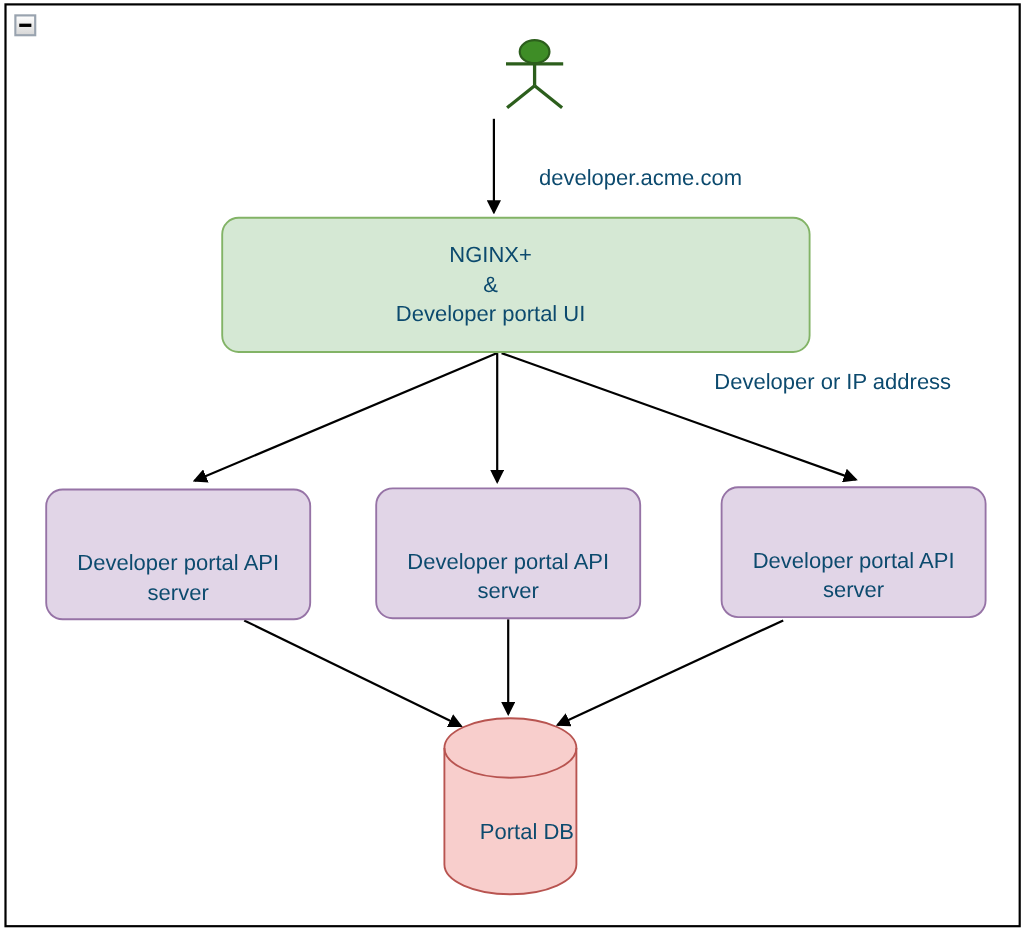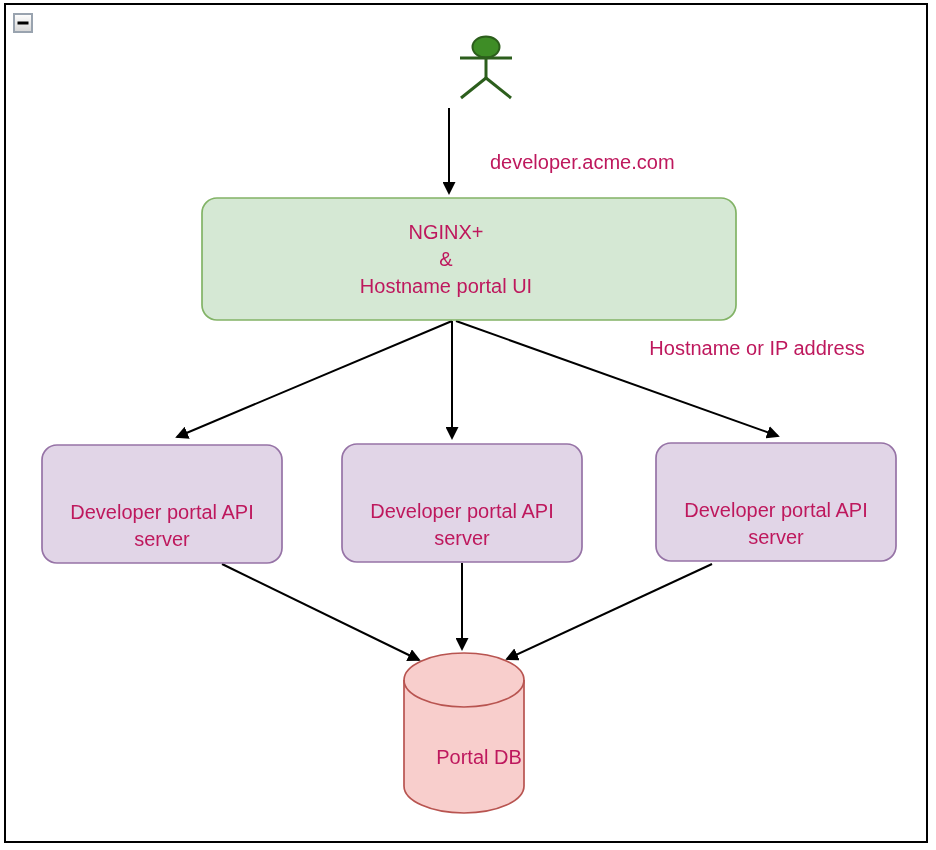--- a/index.html
+++ b/index.html
@@ -47,21 +47,21 @@
     transform: translate(-50%, -50%);
     background: #000000;
   }
   svg.diagram {
     position: absolute;
     left: 0;
     top: 0;
   }
   .lbl {
     position: absolute;
-    color: #be185d;
+    color: #0c4a6e;
     font-size: 20px;
     line-height: 24px;
     white-space: nowrap;
   }
   .node-lbl {
     display: flex;
     align-items: center;
     justify-content: center;
     text-align: center;
     white-space: normal;
@@ -117,27 +117,27 @@
     <rect x="656" y="443" width="240" height="118" rx="15" ry="15" stroke-width="1.7" fill="#e1d5e7" stroke="#9673a6"></rect>
 
     <g stroke-width="1.7" stroke="#b85450">
       <path d="M 404 680 A 60 27 0 0 1 524 680 L 524 786 A 60 27 0 0 1 404 786 Z" stroke-width="1.7" fill="#f8cecc" stroke="#b85450"></path>
       <path d="M 404 680 A 60 27 0 0 0 524 680" fill="none" stroke-width="1.7" stroke="#b85450"></path>
     </g>
   </svg>
 
   <div class="lbl" style="left:490px; top:150px;">developer.acme.com</div>
 
-  <div class="lbl centered" style="left:617px; top:336px; width:280px;">Hostname or IP address</div>
+  <div class="lbl centered" style="left:617px; top:336px; width:280px;">Developer or IP address</div>
 
   <div class="lbl node-lbl gateway-lbl" style="left:202px; top:198px; width:488px; height:122px;">
     <div>
       <span>NGINX+</span>
       <span>&amp;</span>
-      <span>Hostname portal UI</span>
+      <span>Developer portal UI</span>
     </div>
   </div>
 
   <div class="lbl node-lbl api-lbl" style="left:42px; top:445px; width:240px; height:118px;">Developer portal API server</div>
 
   <div class="lbl node-lbl api-lbl" style="left:342px; top:444px; width:240px; height:118px;">Developer portal API server</div>
 
   <div class="lbl node-lbl api-lbl" style="left:656px; top:443px; width:240px; height:118px;">Developer portal API server</div>
 
   <div class="lbl centered" style="left:399px; top:745px; width:160px;">Portal DB</div>

